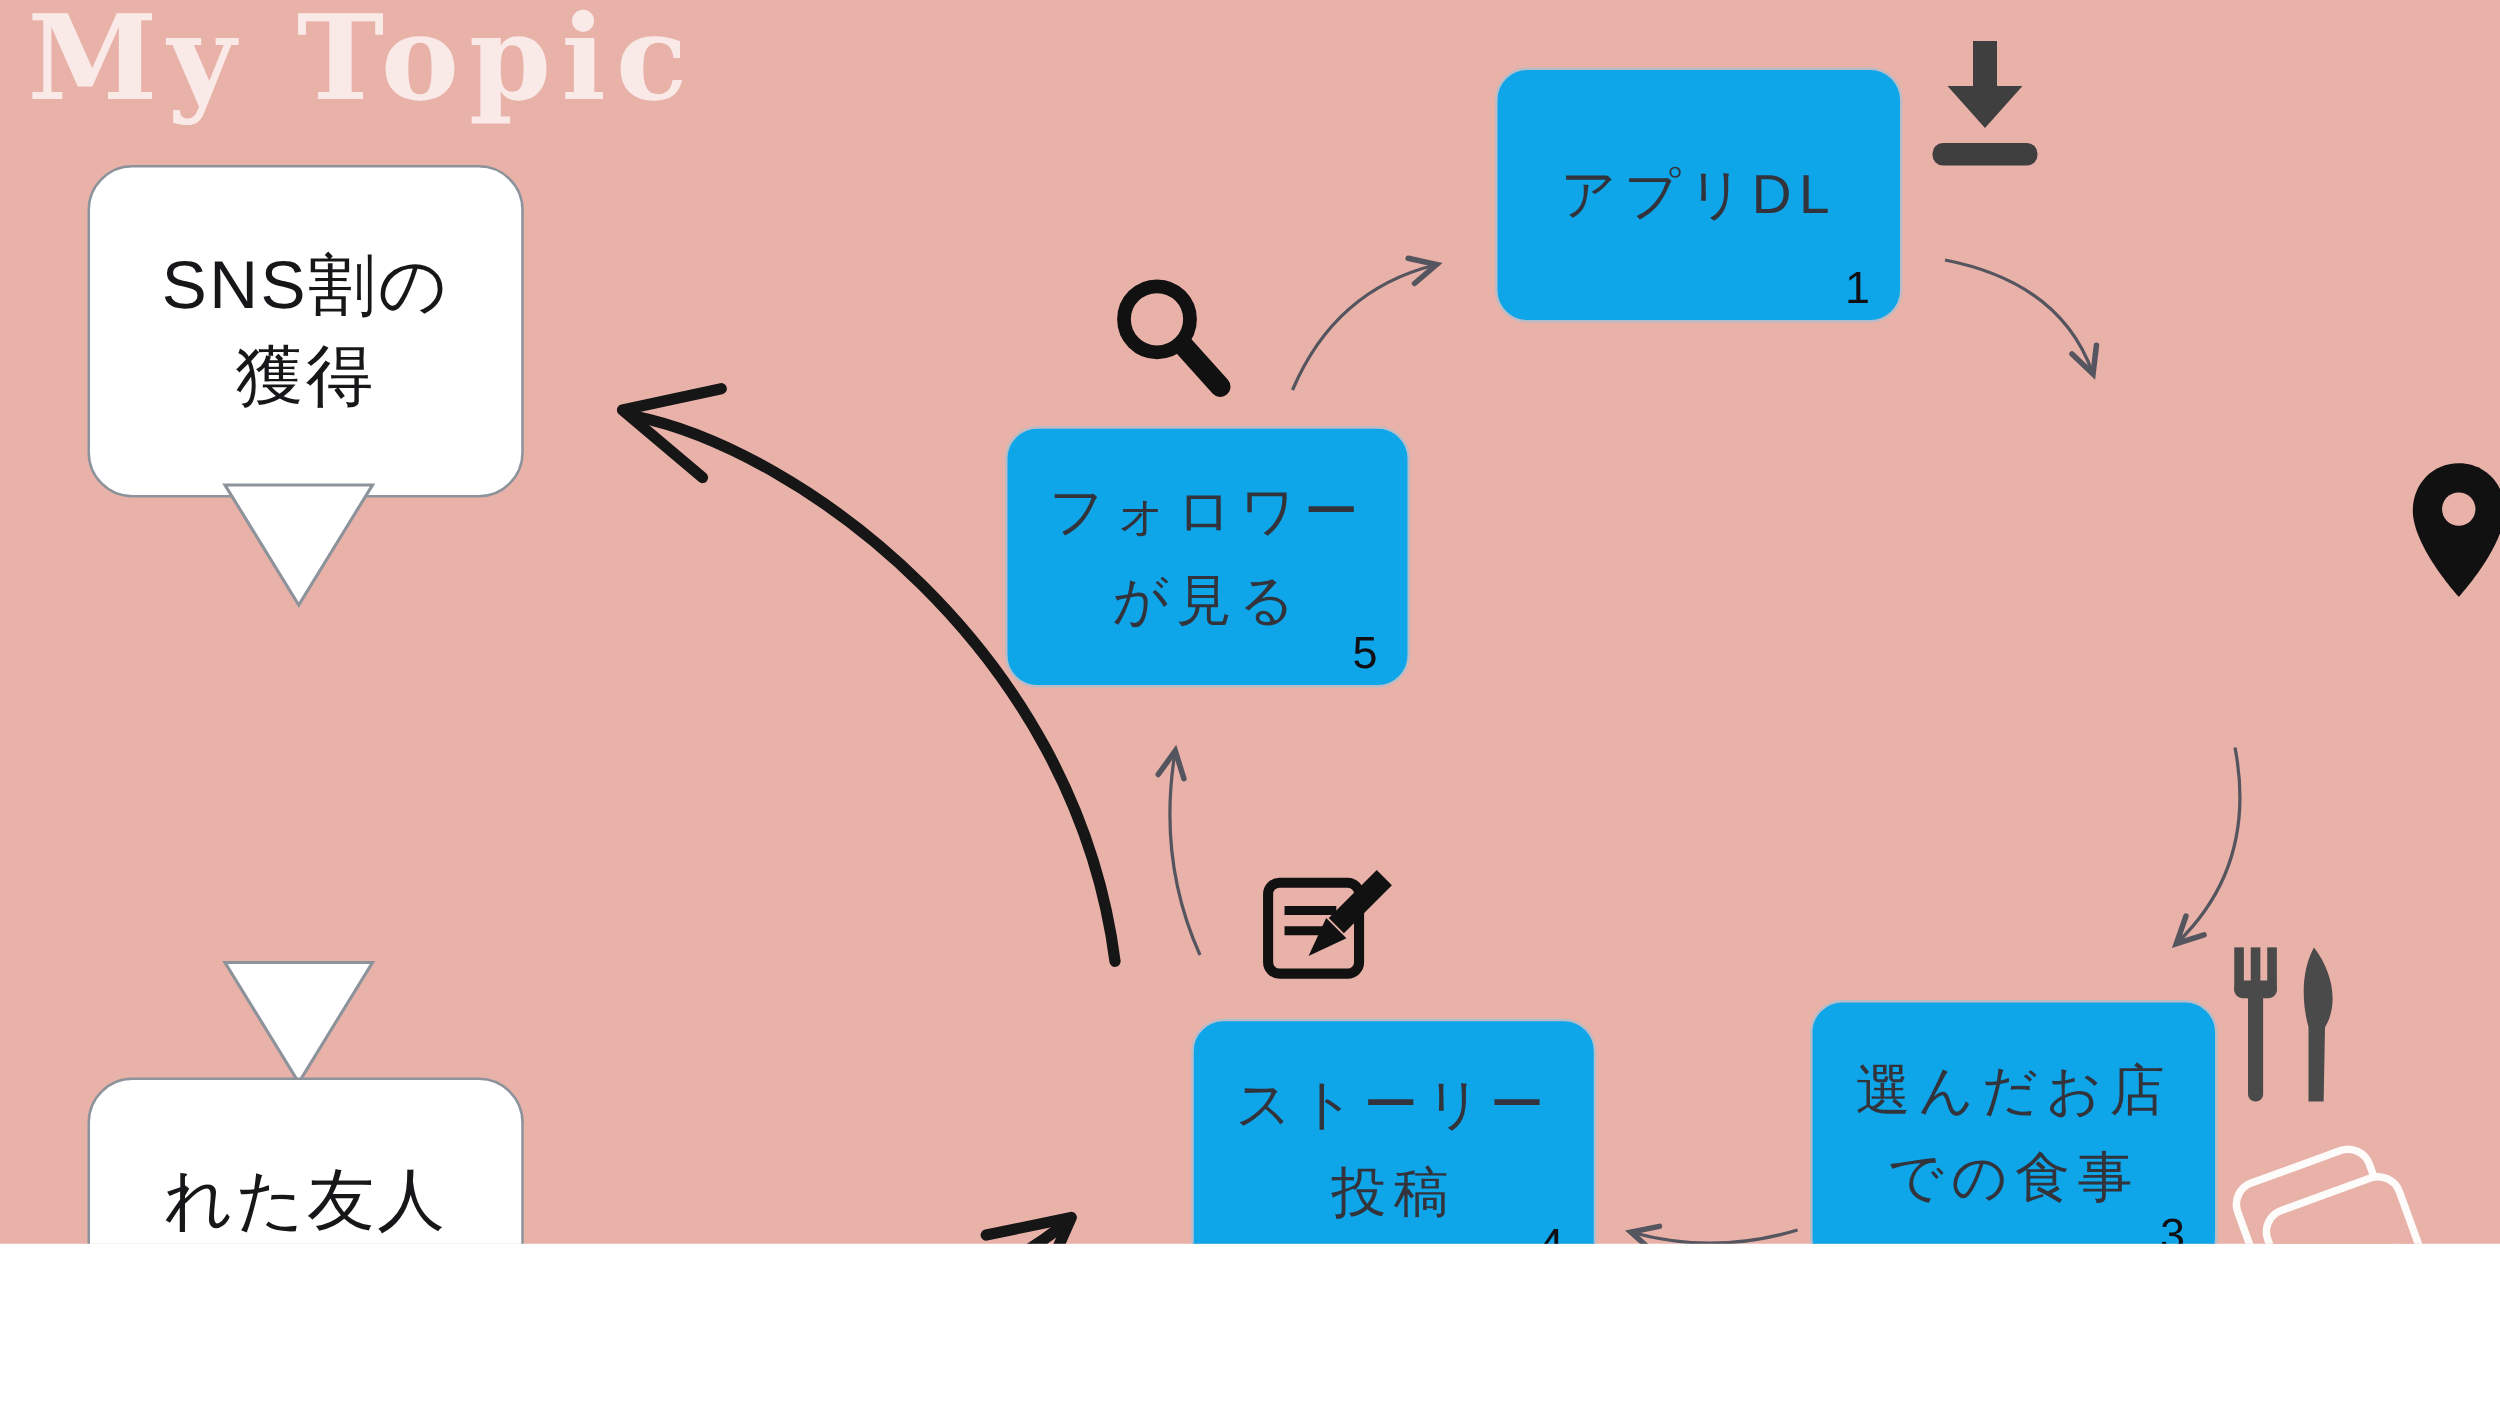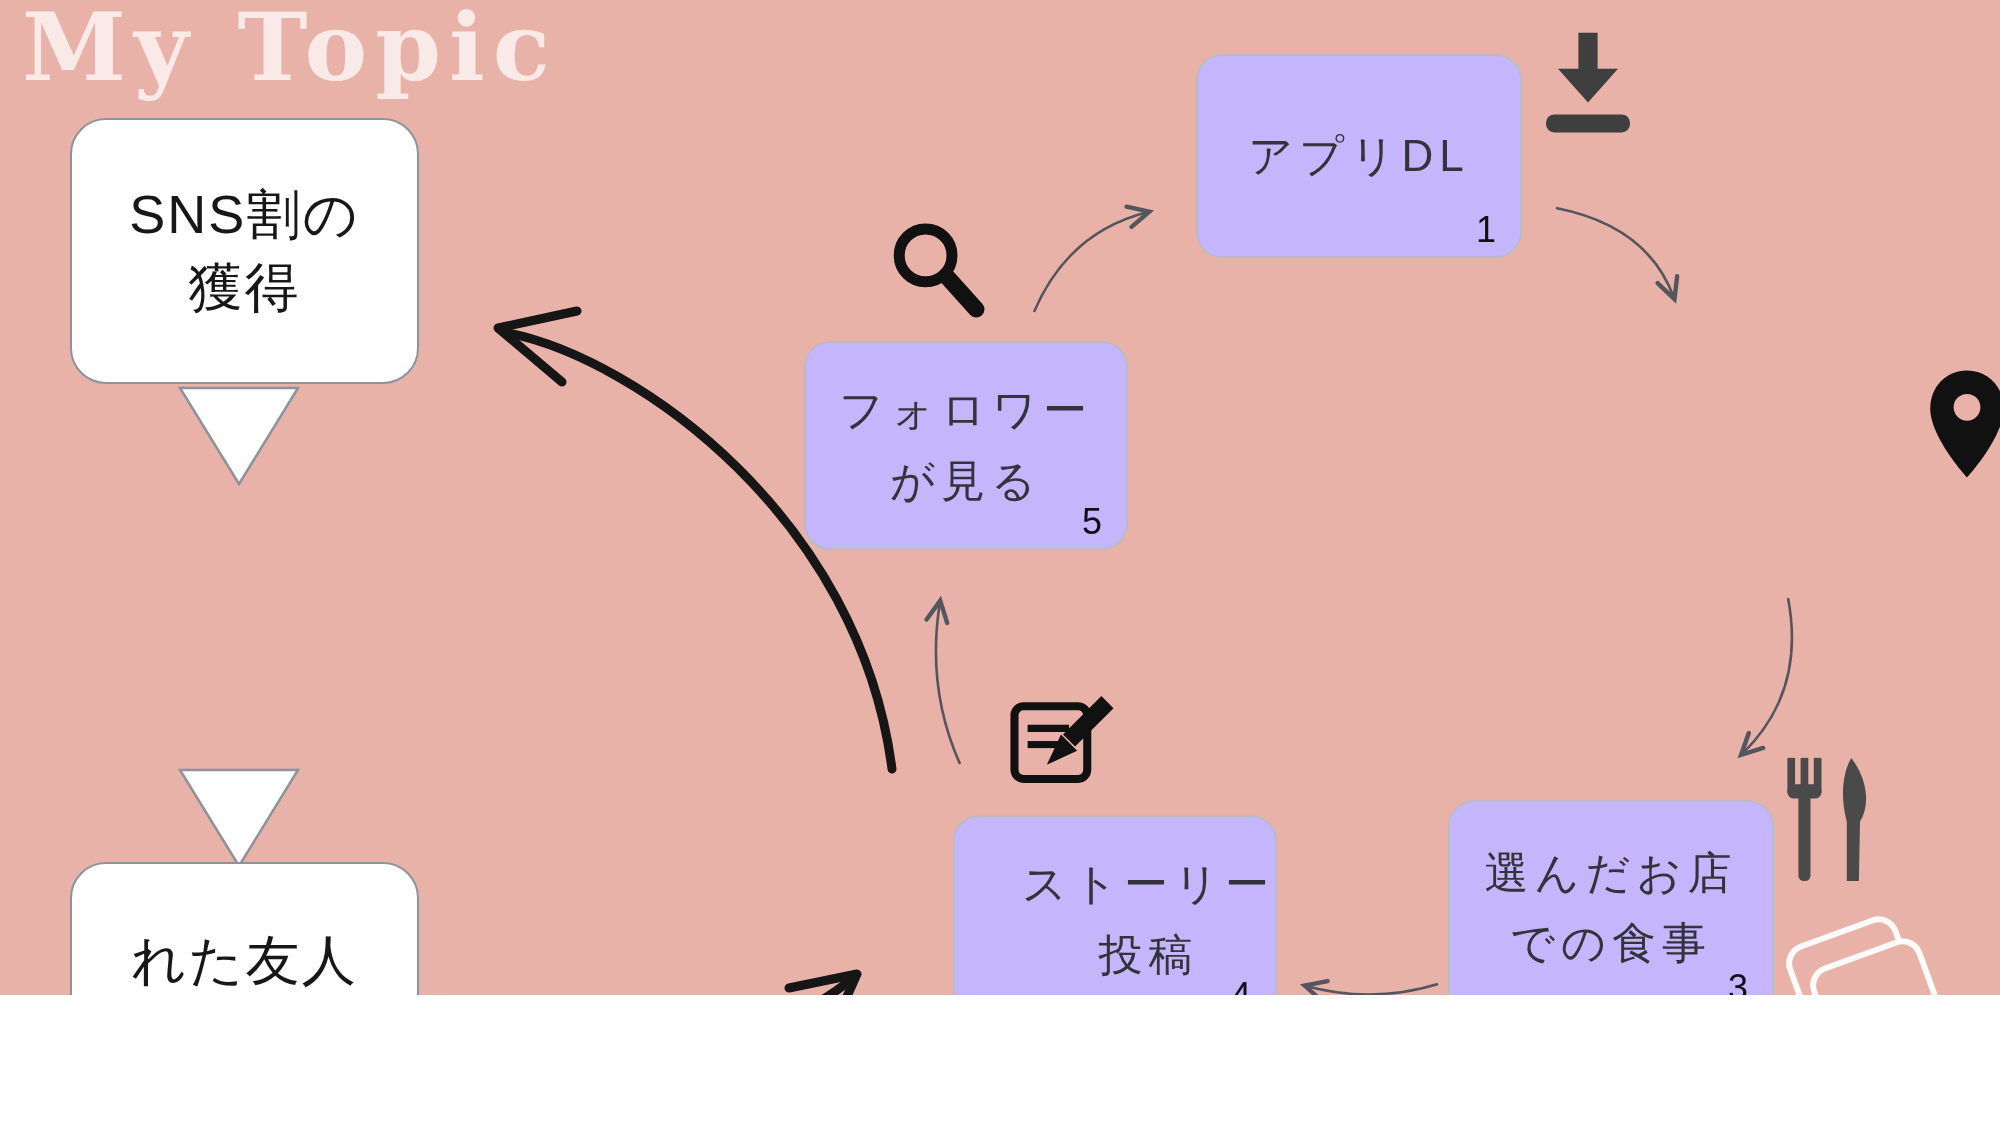--- a/index.html
+++ b/index.html
@@ -15,21 +15,21 @@
     color:rgba(255,255,255,0.72);
   }
   .flow-box{
     position:absolute;background:#ffffff;border:2px solid #8d939b;border-radius:36px;
     display:flex;align-items:center;justify-content:center;text-align:center;
     color:#17171a;font-size:54px;line-height:1.35;letter-spacing:2px;
   }
   .flow-box .lbl{white-space:pre-line;}
   .tri{position:absolute;}
   .cycle-box{
-    position:absolute;background:#c4b5fd;border:2px solid #b9bcc6;border-radius:26px;
+    position:absolute;background:#0ea5e9;border:2px solid #b9bcc6;border-radius:26px;
     display:flex;align-items:center;justify-content:center;text-align:center;
     color:#33333b;font-size:44px;line-height:1.6;letter-spacing:6px;
   }
   .cycle-box .lbl{white-space:pre-line;}
   .cycle-num{
     position:absolute;right:24px;bottom:8px;
     font-size:36px;letter-spacing:0;color:#101014;line-height:1;
   }
   .icon{position:absolute;}
   .arrows{position:absolute;left:0;top:0;width:2000px;height:1125px;pointer-events:none;}
@@ -57,21 +57,21 @@
     <g fill="none" stroke="#161616" stroke-width="9" stroke-linecap="round" stroke-linejoin="round">
       <path d="M 892 769 C 860 520, 640 360, 508 333"></path>
       <path d="M 577 311 L 498 328 L 562 382"></path>
     </g>
     <g fill="none" stroke="#161616" stroke-width="9" stroke-linecap="round" stroke-linejoin="round">
       <path d="M 498 1000 C 590 1072, 745 1062, 848 982"></path>
       <path d="M 829 1037 L 857 974 L 789 988"></path>
     </g>
   </svg>
 
-  <div class="flow-box" style="left:70px;top:118px;width:345px;height:262px;">
+  <div class="flow-box" style="left:70px;top:132px;width:345px;height:262px;">
     <span class="lbl">SNS割の
 獲得</span>
   </div>
 
   <svg class="tri" style="left:172px;top:384px;" width="134" height="106" viewBox="0 0 134 106">
     <polygon points="8,4 126,4 67,100" fill="#ffffff" stroke="#8d939b" stroke-width="2.5"></polygon>
   </svg>
 
 
   <svg class="tri" style="left:172px;top:766px;" width="134" height="106" viewBox="0 0 134 106">
@@ -106,21 +106,21 @@
     <g fill="#4a4a4a">
       <rect x="14" y="4" width="7" height="32"></rect>
       <rect x="26" y="4" width="7" height="32"></rect>
       <rect x="38" y="4" width="7" height="32"></rect>
       <rect x="14" y="28" width="31" height="13" rx="6"></rect>
       <rect x="24" y="36" width="11" height="80" rx="5"></rect>
       <path d="M72 4 C86 22 90 46 80 62 L79 116 L68 116 L68 62 C62 40 64 18 72 4 Z"></path>
     </g>
   </svg>
 
-  <div class="cycle-box" style="left:953px;top:815px;width:320px;height:205px;justify-content:flex-end;">
+  <div class="cycle-box" style="left:953px;top:815px;width:320px;height:205px;">
     <span class="lbl">ストーリー
 投稿</span>
     <span class="cycle-num">4</span>
   </div>
   <svg class="icon" style="left:1008px;top:690px;" width="112" height="96" viewBox="0 0 110 95">
     <rect x="6" y="16" width="72" height="72" rx="9" fill="none" stroke="#111111" stroke-width="8"></rect>
     <line x1="19" y1="38" x2="60" y2="38" stroke="#111111" stroke-width="7"></line>
     <line x1="19" y1="54" x2="50" y2="54" stroke="#111111" stroke-width="7"></line>
     <line x1="98" y1="12" x2="60" y2="50" stroke="#111111" stroke-width="17"></line>
     <polygon points="52,44 68,60 38,74" fill="#111111"></polygon>

